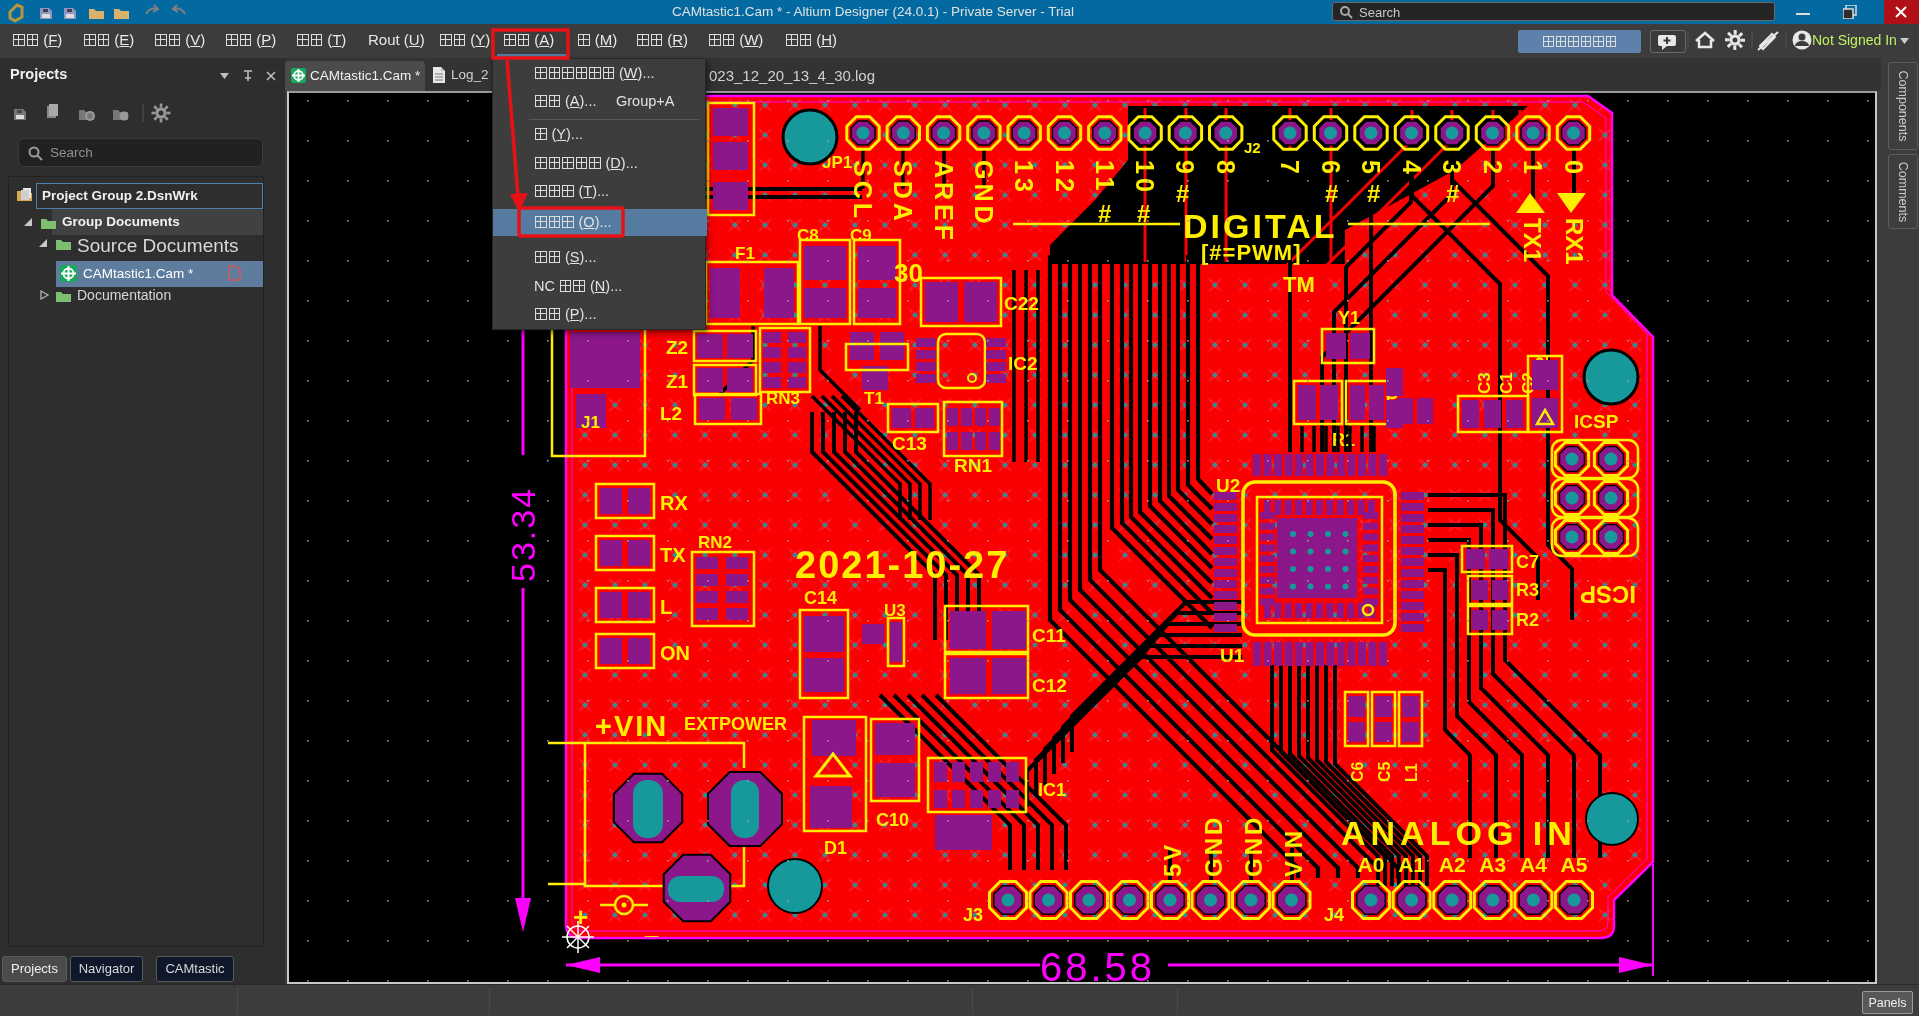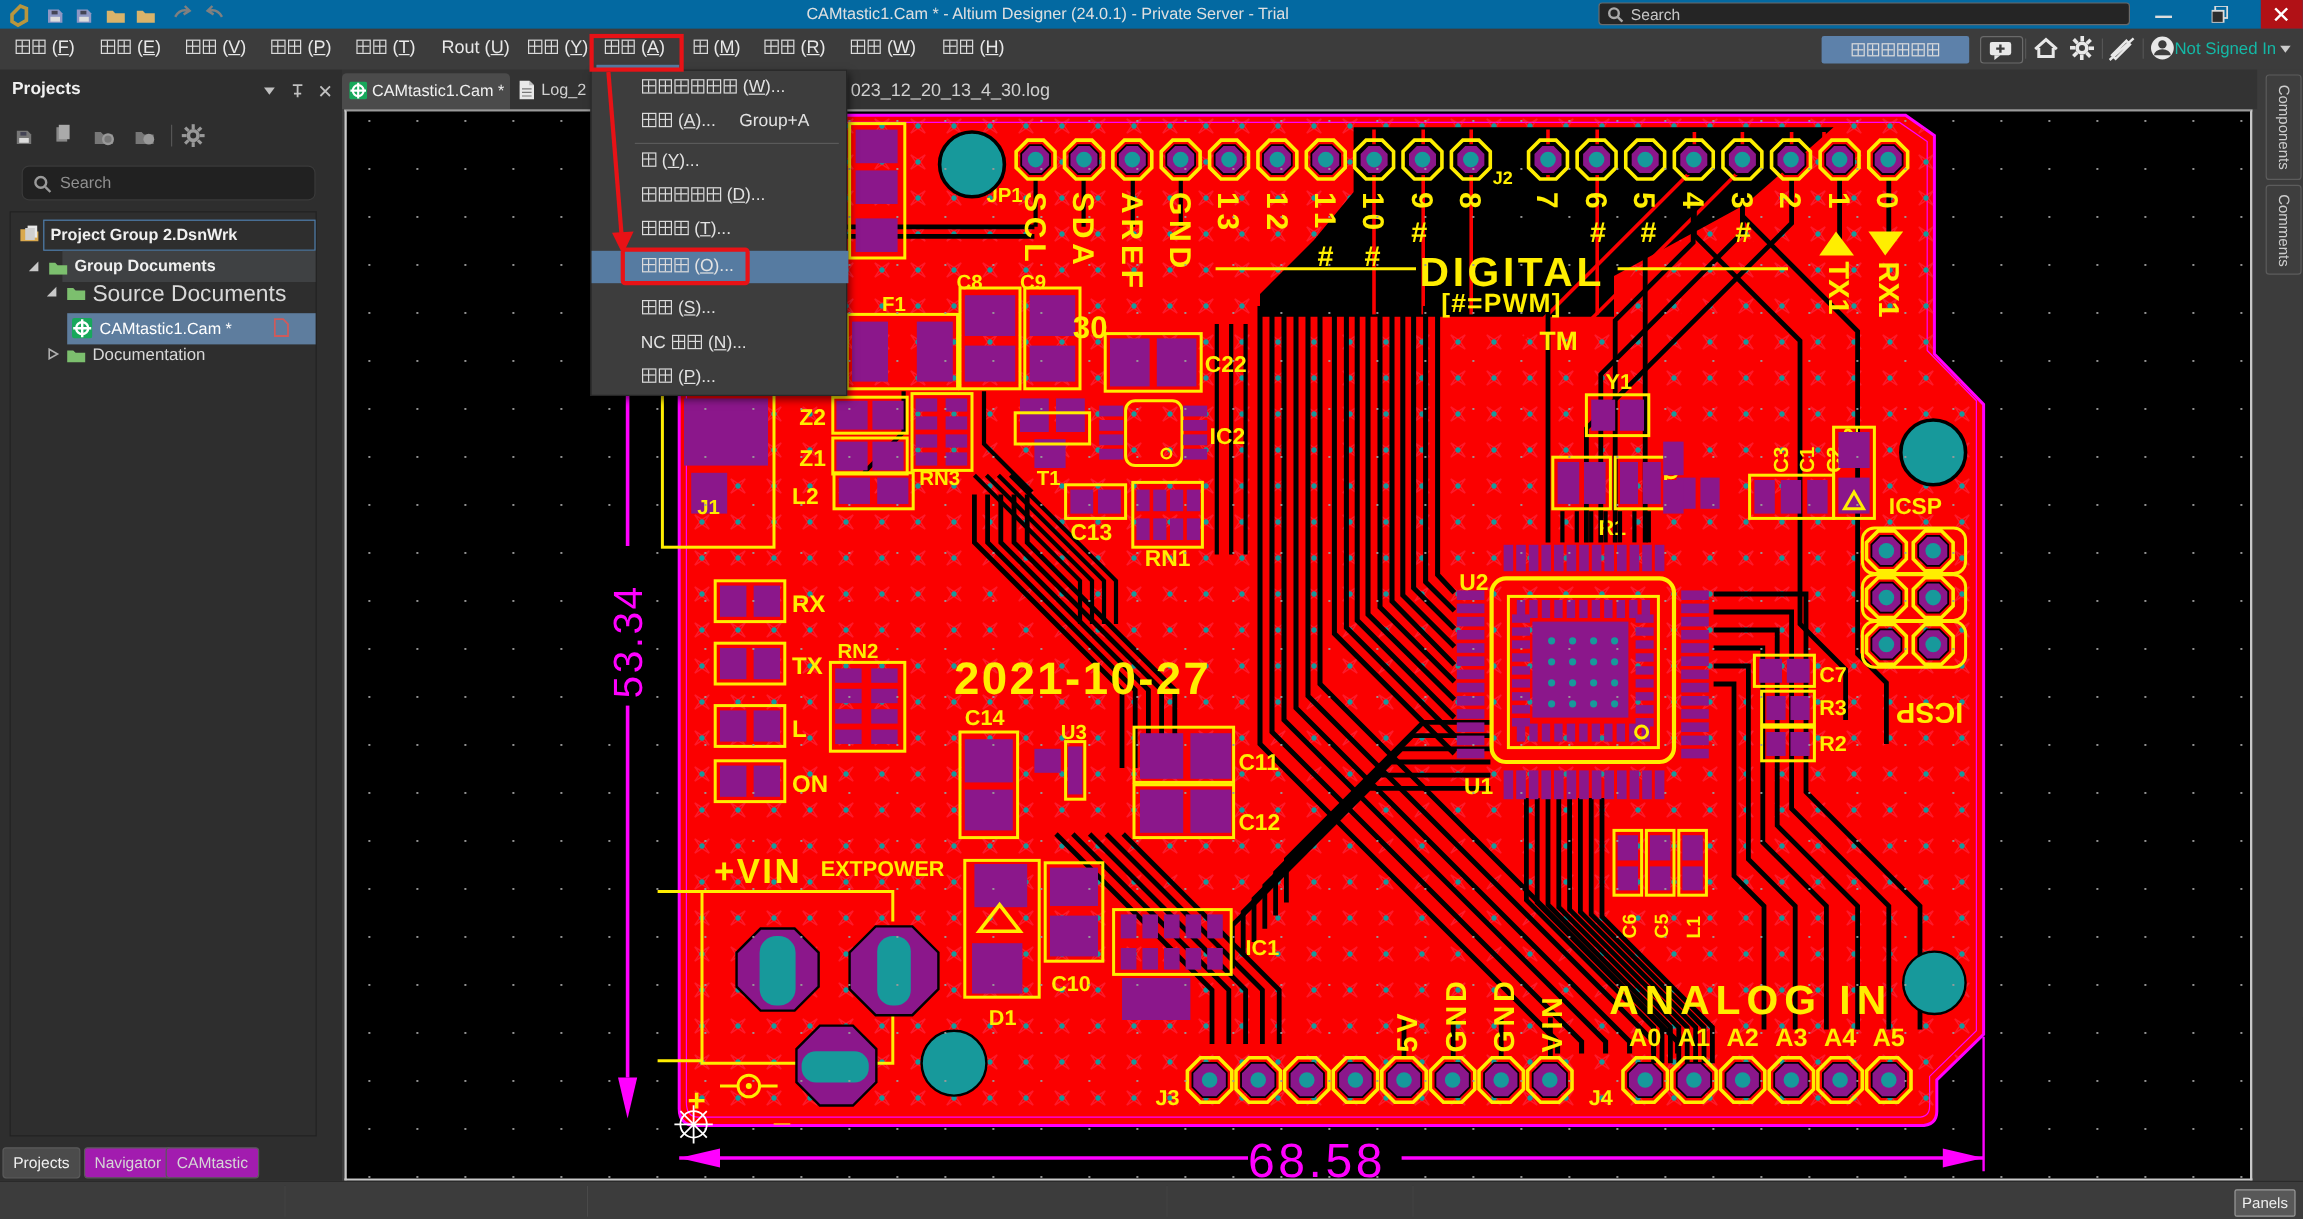--- a/index.html
+++ b/index.html
@@ -15,21 +15,21 @@
 #canvas { position:absolute; left:287px; top:91px; width:1590px; height:893px; background:#000;
   border:2px solid #c8c8c8; border-top-color:#9a9a9a; }
 #dropmenu { position:absolute; left:492px; top:58px; width:214px; height:272px; background:#3d3d3d;
   border:1px solid #262626; box-shadow:2px 3px 6px rgba(0,0,0,0.5); z-index:50; }
 .dmi { position:absolute; left:41px; color:#e2e2e2; font-size:14.5px; white-space:nowrap; }
 #annot { position:absolute; left:0; top:0; z-index:100; pointer-events:none; }
 .vtab { position:absolute; left:1888px; width:30px; background:#3e3e3e; border:1px solid #5c5c5c; border-radius:3px; }
 .vtab span { position:absolute; left:50%; top:50%; transform:translate(-50%,-50%) rotate(90deg); transform-origin:center;
   white-space:nowrap; color:#cccccc; font-size:12.5px; }
 .btab { position:absolute; top:898px; height:26px; border:1px solid #5a5a5a; border-radius:3px; color:#d6d6d6;
-  font-size:13px; text-align:center; line-height:24px; background:#a21caf; }
+  font-size:13px; text-align:center; line-height:24px; background:#0f172a; }
 u { text-decoration:underline; }
 i.cj { display:inline-block; width:11.5px; height:12.5px; border:1px solid #dcdcdc; margin:0 1px; vertical-align:-1px;
  background: linear-gradient(#dcdcdc,#dcdcdc) 50% 50%/100% 1px no-repeat,
    linear-gradient(#dcdcdc,#dcdcdc) 50% 50%/1px 100% no-repeat; }
 i.cj.sm { width:10.5px; height:11.5px; }
 </style></head>
 <body>
 <div id="titlebar">
  <svg width="200" height="24" style="position:absolute;left:6px;top:2px">
   <path d="M4,10 L11,3 L16,5 L16,15 L9,19 L4,16 Z" fill="none" stroke="#b8963e" stroke-width="3"></path>
@@ -111,21 +111,21 @@
   <g transform="translate(72,3)">
         <path d="M2,14 L14,2 l3,3 L5,17 Z M0,18 L20,0" stroke="#e8e8e8" stroke-width="2" fill="none"></path>
       </g>
   <line x1="100" y1="3" x2="100" y2="20" stroke="#555"></line>
   <g transform="translate(106,1)">
         <circle cx="10" cy="10" r="9.5" fill="#e8e8e8"></circle>
         <circle cx="10" cy="7" r="3.5" fill="#3c3c3c"></circle>
         <path d="M3,16 a7,5 0 0 1 14,0" fill="#3c3c3c"></path>
       </g>
  </svg>
- <span class="abs" style="left:1812px;top:8px;color:#14b8a6;font-size:14px;">Not Signed In</span>
+ <span class="abs" style="left:1812px;top:8px;color:#bef264;font-size:14px;">Not Signed In</span>
  <svg width="10" height="8" style="position:absolute;left:1900px;top:14px">
       <path d="M0,0 h9 l-4.5,6 z" fill="#ccc"></path>
     </svg>
 </div>
 
 <div id="leftpanel">
  <div class="abs" style="left:10px;top:8px;color:#f0f0f0;font-size:14.5px;font-weight:bold;">Projects</div>
  <svg width="60" height="12" style="position:absolute;left:220px;top:12px">
   <path d="M0,3 h9 l-4.5,6 z" fill="#c0c0c0"></path>
   <path d="M28,1 v7 m-3,0 h6 m-3,0 v3 m-4,-10 h8" stroke="#c0c0c0" stroke-width="1.5" fill="none"></path>
@@ -206,21 +206,21 @@
  <svg width="10" height="10" style="position:absolute;left:40px;top:232px">
       <path d="M1,1 L8,5 L1,9 Z" fill="none" stroke="#b0b0b0" stroke-width="1.3"></path>
     </svg>
  <svg width="18" height="14" style="position:absolute;left:55px;top:230px">
       <path d="M1,4 h5 l2,2 h8 v8 h-15 z" fill="#7cbf6e"></path>
     </svg>
  <div class="abs" style="left:77px;top:229px;color:#d8d8d8;font-size:14px;">Documentation</div>
 
  <div class="btab" style="left:2px;width:65px;background:#4b4b4b;color:#f0f0f0;">Projects</div>
  <div class="btab" style="left:70px;width:73px;">Navigator</div>
- <div class="btab" style="left:138px;width:78px;">CAMtastic</div>
+ <div class="btab" style="left:156px;width:78px;">CAMtastic</div>
 </div>
 
 <div id="tabbar">
  <div class="abs" style="left:0px;top:3px;width:140px;height:30px;background:#4b4b4b;border-radius:4px 4px 0 0;">
   <svg width="15" height="15" style="position:absolute;left:6px;top:7px">
         <rect width="15" height="15" rx="2" fill="#18a85b"></rect>
         <circle cx="7.5" cy="7.5" r="4.5" fill="none" stroke="#fff" stroke-width="1.8"></circle>
         <path d="M7.5,1 v13 M1,7.5 h13" stroke="#fff" stroke-width="1.8"></path>
       </svg>
   <span style="position:absolute;left:25px;top:7px;color:#f0f0f0;font-size:13.5px;">CAMtastic1.Cam *</span>

